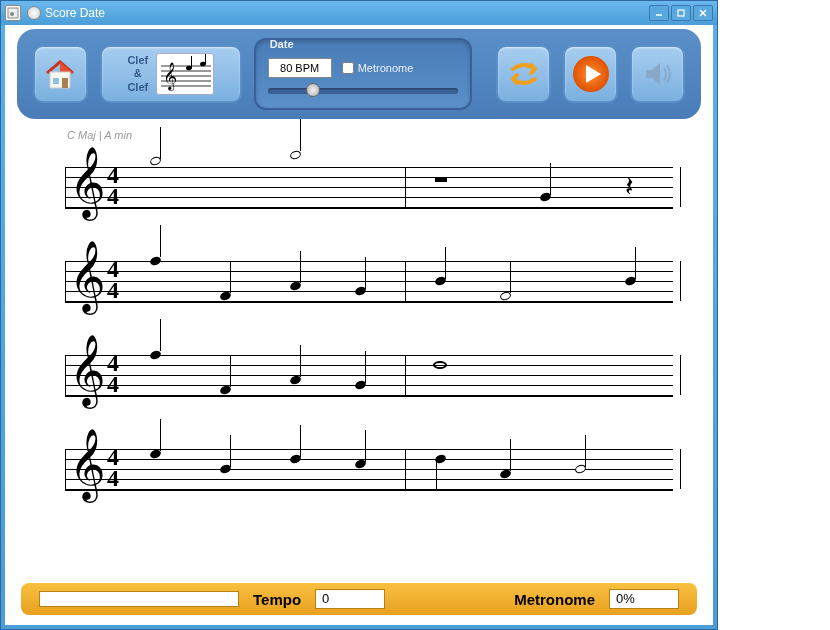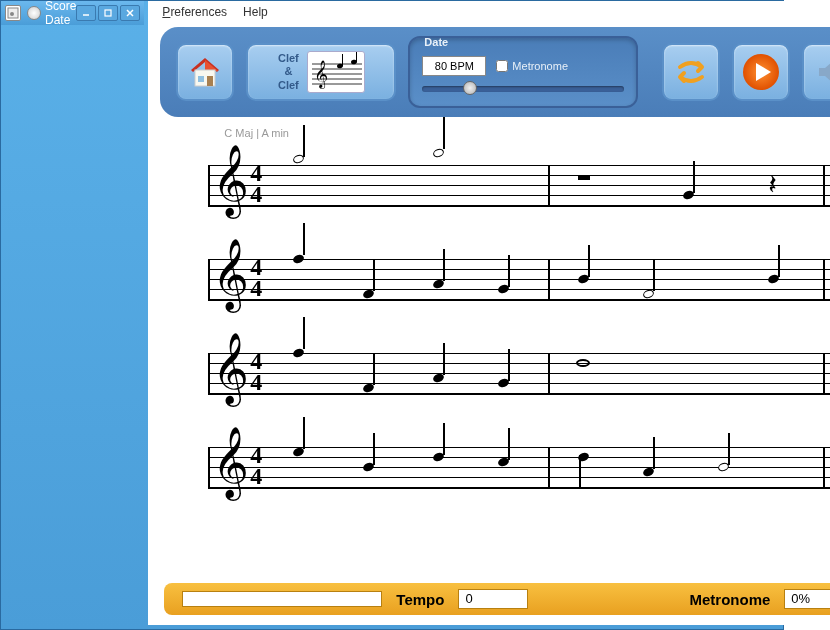--- a/index.html
+++ b/index.html
@@ -1,21 +1,21 @@
 <!DOCTYPE html>
 <html><head>
 <meta charset="utf-8">
 <style>
   * { box-sizing: border-box; margin: 0; padding: 0; }
   body { font-family: Arial, sans-serif; background: #fff; }
   
   .window {
-    width: 784px; height: 630px;
+    width: 718px; height: 630px;
     background: linear-gradient(#5ab0e8, #4a9dd8);
-    display: flex; flex-direction: row;
+    display: flex; flex-direction: column;
     border: 1px solid #2a6aa0;
   }
   
   .titlebar {
     height: 24px; display: flex; align-items: center;
     padding: 0 4px; color: #fff; font-size: 12px;
     background: linear-gradient(#6bb8ee, #4a9dd8);
   }
   .titlebar .app-icon {
     width: 16px; height: 16px; margin-right: 6px;
@@ -100,21 +100,21 @@
     width: 14px; height: 14px; border-radius: 50%;
     background: radial-gradient(#f0f0f0, #b0b0b0);
     border: 1px solid #666;
   }
   
   .spacer { flex: 1; }
   
   .score-area {
     flex: 1; padding: 10px 40px 0 60px; overflow: hidden;
   }
-  .key-label { font-size: 11px; color: #999; margin-left: 16px; }
+  .key-label { font-size: 11px; color: #999; margin-left: 2px; font-style: italic; }
   .staff-row { height: 92px; position: relative; margin-top: 2px; }
   .staff-lines {
     position: absolute; left: 0; right: 0; top: 24px;
   }
   .staff-lines div { height: 10px; border-top: 1.3px solid #000; }
   .staff-lines div:last-child { border-bottom: 1.3px solid #000; height: 0; }
   .barline { position: absolute; top: 24px; width: 1.3px; height: 40px; background: #000; }
   
   .clef-glyph {
     position: absolute; left: 4px; top: 8px; font-size: 62px;
@@ -183,24 +183,20 @@
         <svg width="10" height="10" viewBox="0 0 10 10">
             <line x1="2" y1="2" x2="8" y2="8" stroke="#fff" stroke-width="1.5"></line>
             <line x1="8" y1="2" x2="2" y2="8" stroke="#fff" stroke-width="1.5"></line>
           </svg>
       </div>
     </div>
   </div>
 
   <div class="content-area">
 
-    <div class="menubar">
-      <span><u>P</u>references</span>
-      <span>Help</span>
-    </div>
 
     <div class="toolbar">
       <div class="tb-btn home">
         <svg width="40" height="40" viewBox="0 0 40 40">
           <polygon points="20,6 34,18 32,20 20,10 8,20 6,18" fill="#c83020"></polygon>
           <polygon points="20,8 33,19 20,19" fill="#e85030"></polygon>
           <rect x="10" y="18" width="20" height="16" fill="#f8f8f0" stroke="#ccc"></rect>
           <rect x="22" y="24" width="6" height="10" fill="#a88050"></rect>
           <rect x="13" y="24" width="6" height="6" fill="#90c0e0"></rect>
         </svg>

